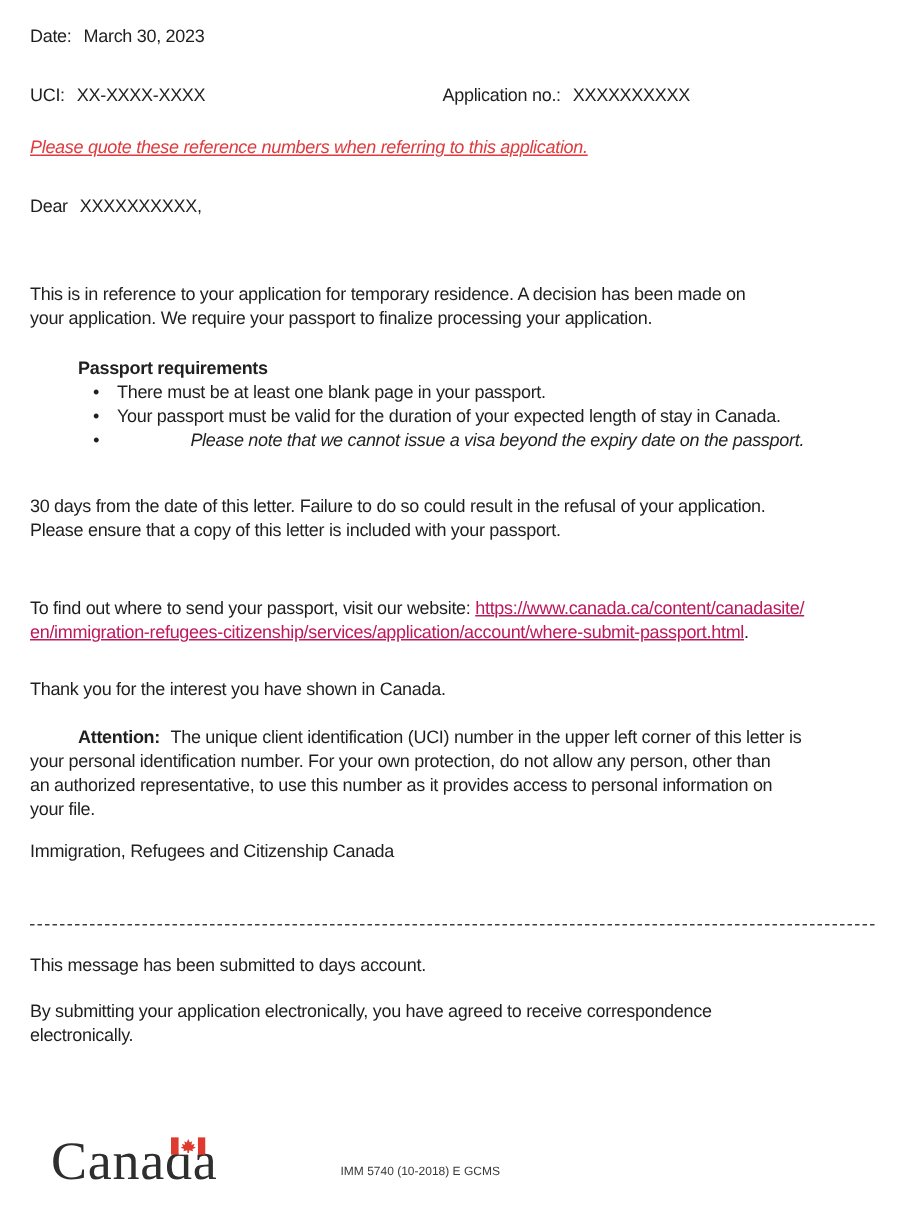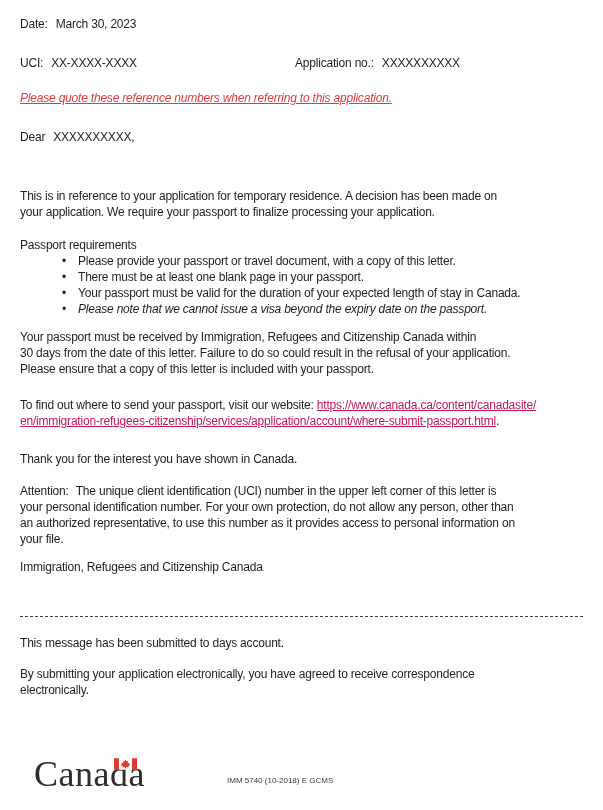--- a/index.html
+++ b/index.html
@@ -12,32 +12,32 @@
     font-size: 12px;
     letter-spacing: -0.2px;
     line-height: 16px;
     color: #1f1f1f;
     overflow: hidden;
   }
   .abs { position: absolute; left: 20px; width: 565px; }
   .ln { white-space: nowrap; }
   .lbl { }
   .val { margin-left: 8px; }
-  .bold { font-weight: normal; }
+  .bold { font-weight: bold; margin-left: 32px; }
   .notice { color: #e13a3e; font-style: italic; text-decoration: underline; }
   .app-group { position: absolute; left: 275px; top: 0; white-space: nowrap; }
   ul.req { margin: 0; padding: 0; list-style: none; }
   ul.req li { position: relative; padding-left: 58px; white-space: nowrap; }
   ul.req li::before {
     content: "\2022";
     position: absolute;
     left: 42px;
     top: 0;
   }
-  ul.req li.em { font-style: italic; }
+  ul.req li.em { font-style: italic; text-align: center; }
   .link { color: #be185d; text-decoration: underline; cursor: pointer; }
   .attn-rest { margin-left: 7px; text-align: center; }
   .divider {
     position: absolute;
     left: 20px;
     top: 616px;
     width: 563px;
     height: 0;
     border-top: 1.5px dashed #3c3c3c;
   }
@@ -97,29 +97,27 @@
   </div>
 
   <div class="abs" style="top:188px">
     <div class="ln">This is in reference to your application for temporary residence. A decision has been made on</div>
     <div class="ln">your application. We require your passport to finalize processing your application.</div>
   </div>
 
   <div class="abs" style="top:237px">
     <div class="bold ln">Passport requirements</div>
     <ul class="req">
-      <li>Please provide your passport or travel document, with a copy of this letter.</li>
       <li>There must be at least one blank page in your passport.</li>
       <li>Your passport must be valid for the duration of your expected length of stay in Canada.</li>
       <li class="em">Please note that we cannot issue a visa beyond the expiry date on the passport.</li>
     </ul>
   </div>
 
   <div class="abs" style="top:329px">
-    <div class="ln">Your passport must be received by Immigration, Refugees and Citizenship Canada within</div>
     <div class="ln">30 days from the date of this letter. Failure to do so could result in the refusal of your application.</div>
     <div class="ln">Please ensure that a copy of this letter is included with your passport.</div>
   </div>
 
   <div class="abs" style="top:397px">
     <div class="ln">
       <span>To find out where to send your passport, visit our website: </span><a class="link">https://www.canada.ca/content/canadasite/</a>
     </div>
     <div class="ln">
       <a class="link">en/immigration-refugees-citizenship/services/application/account/where-submit-passport.html</a><span>.</span>

